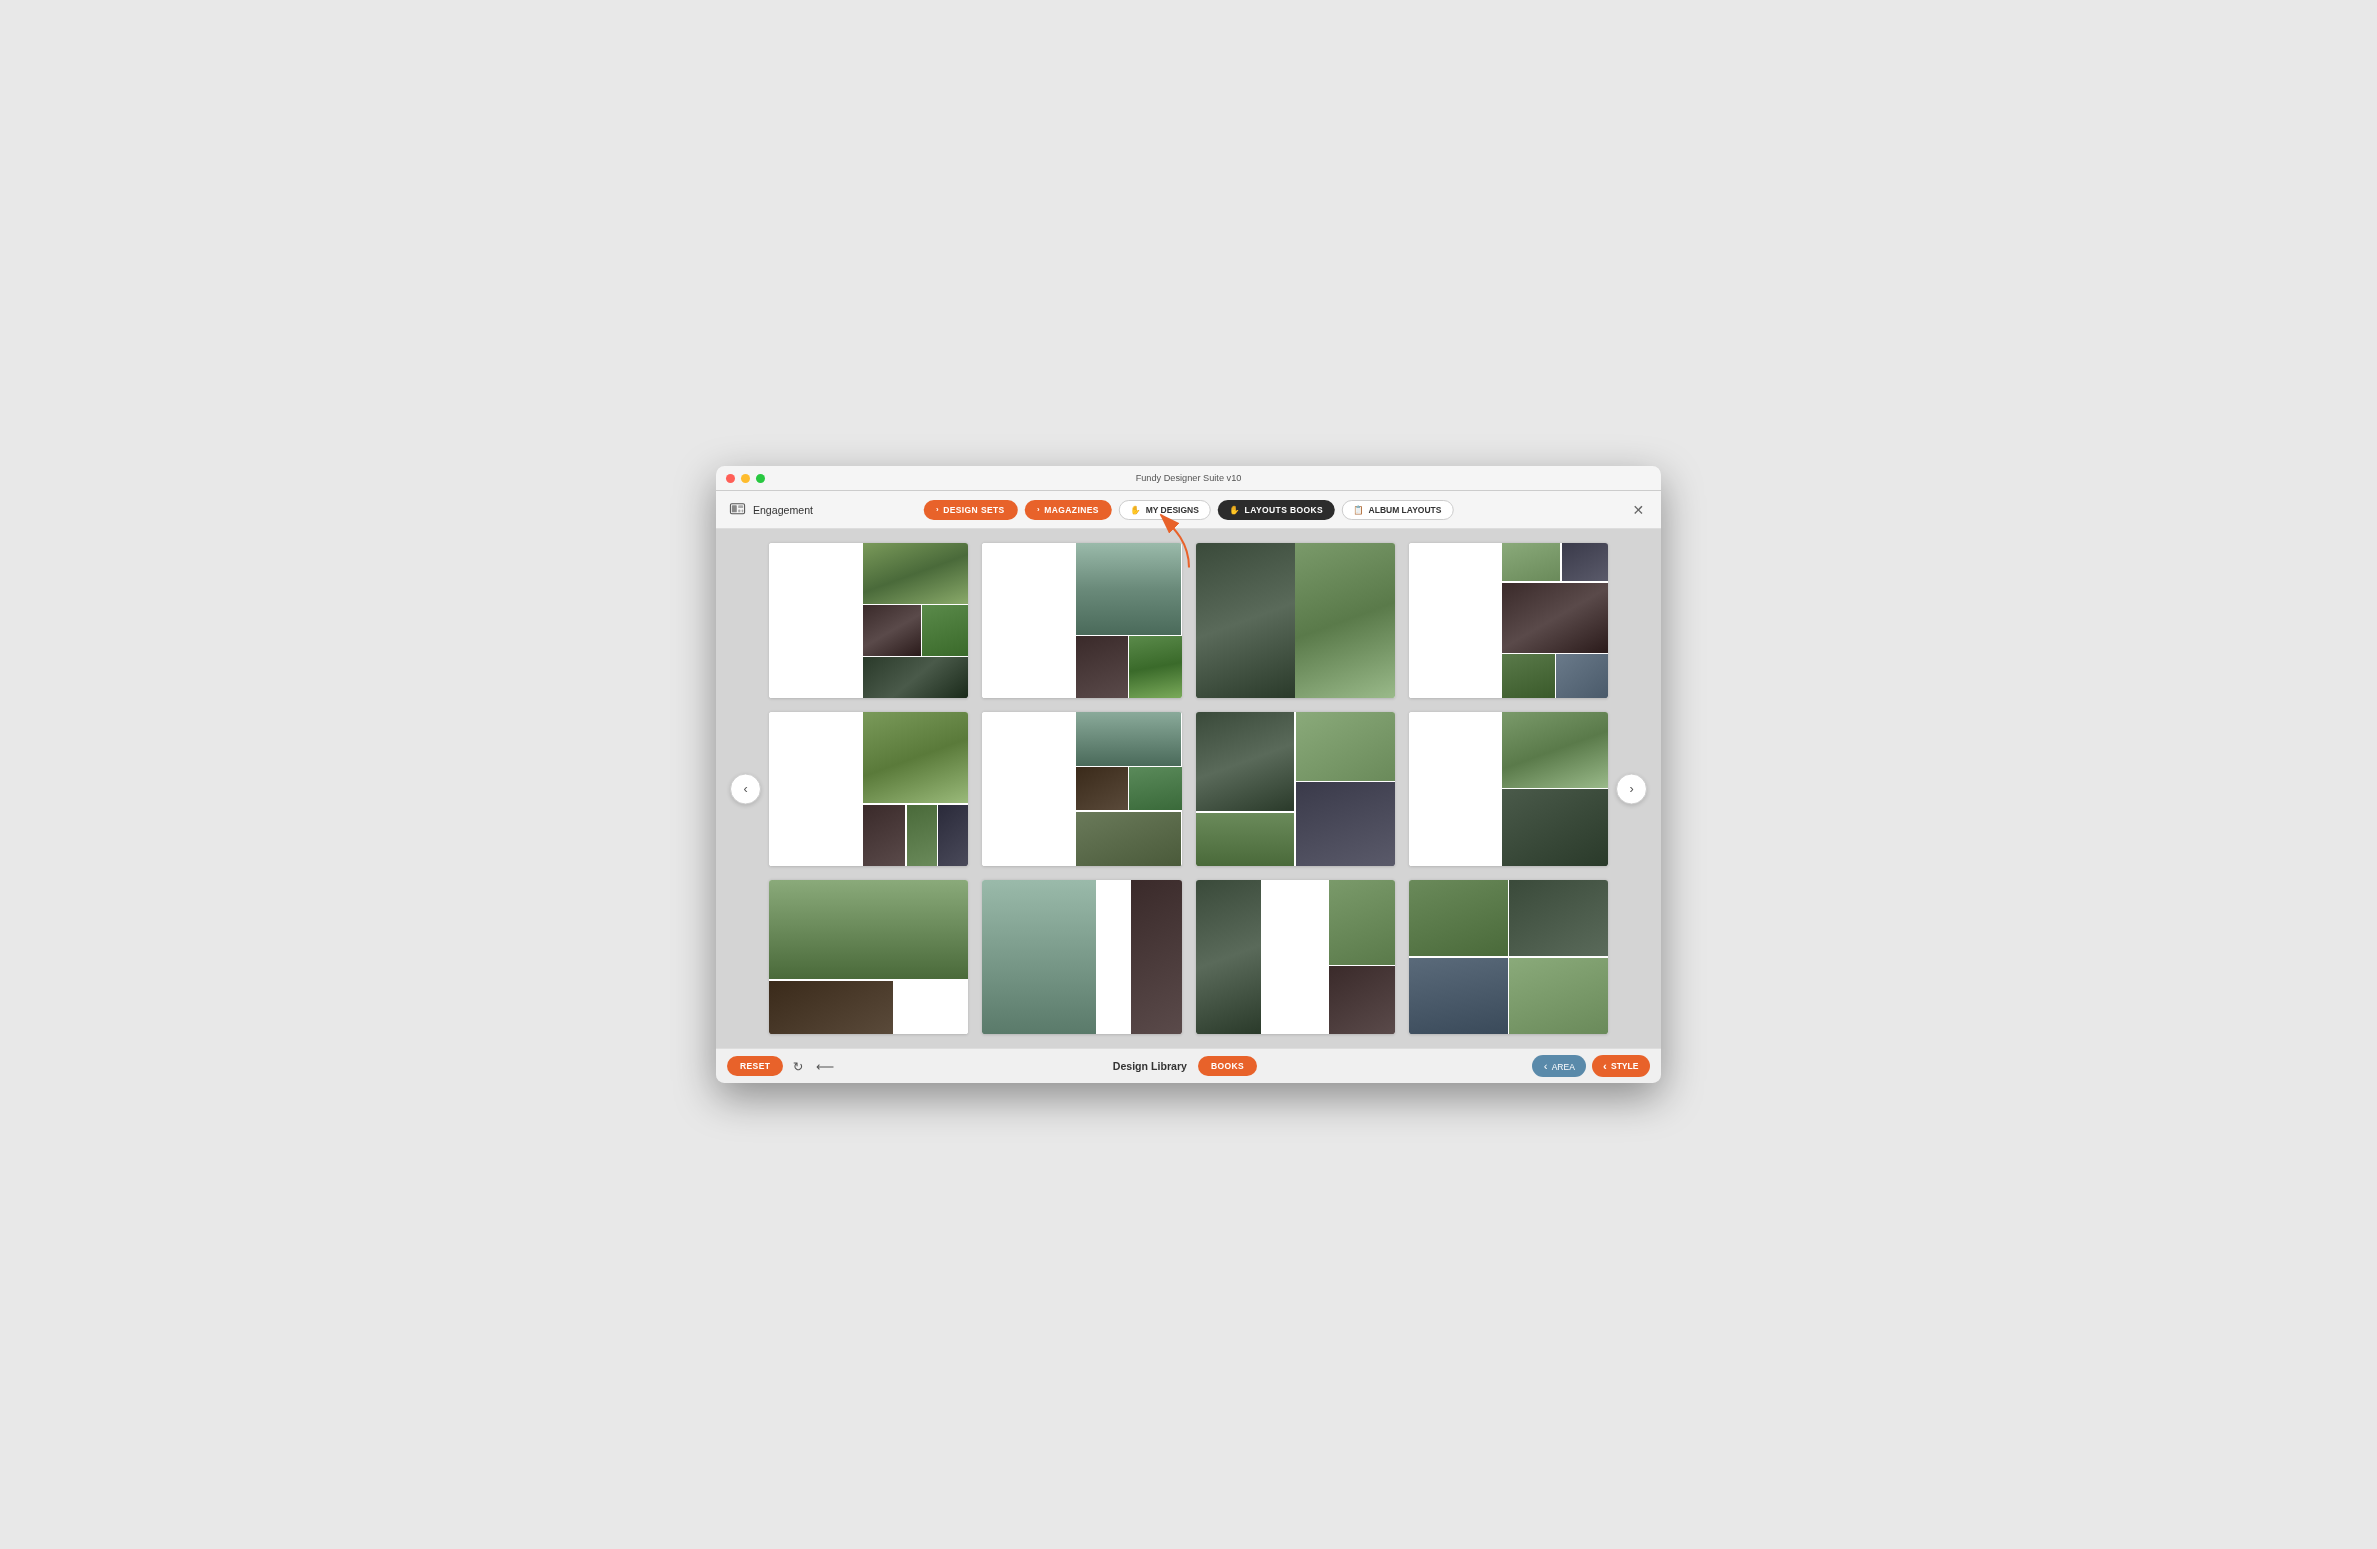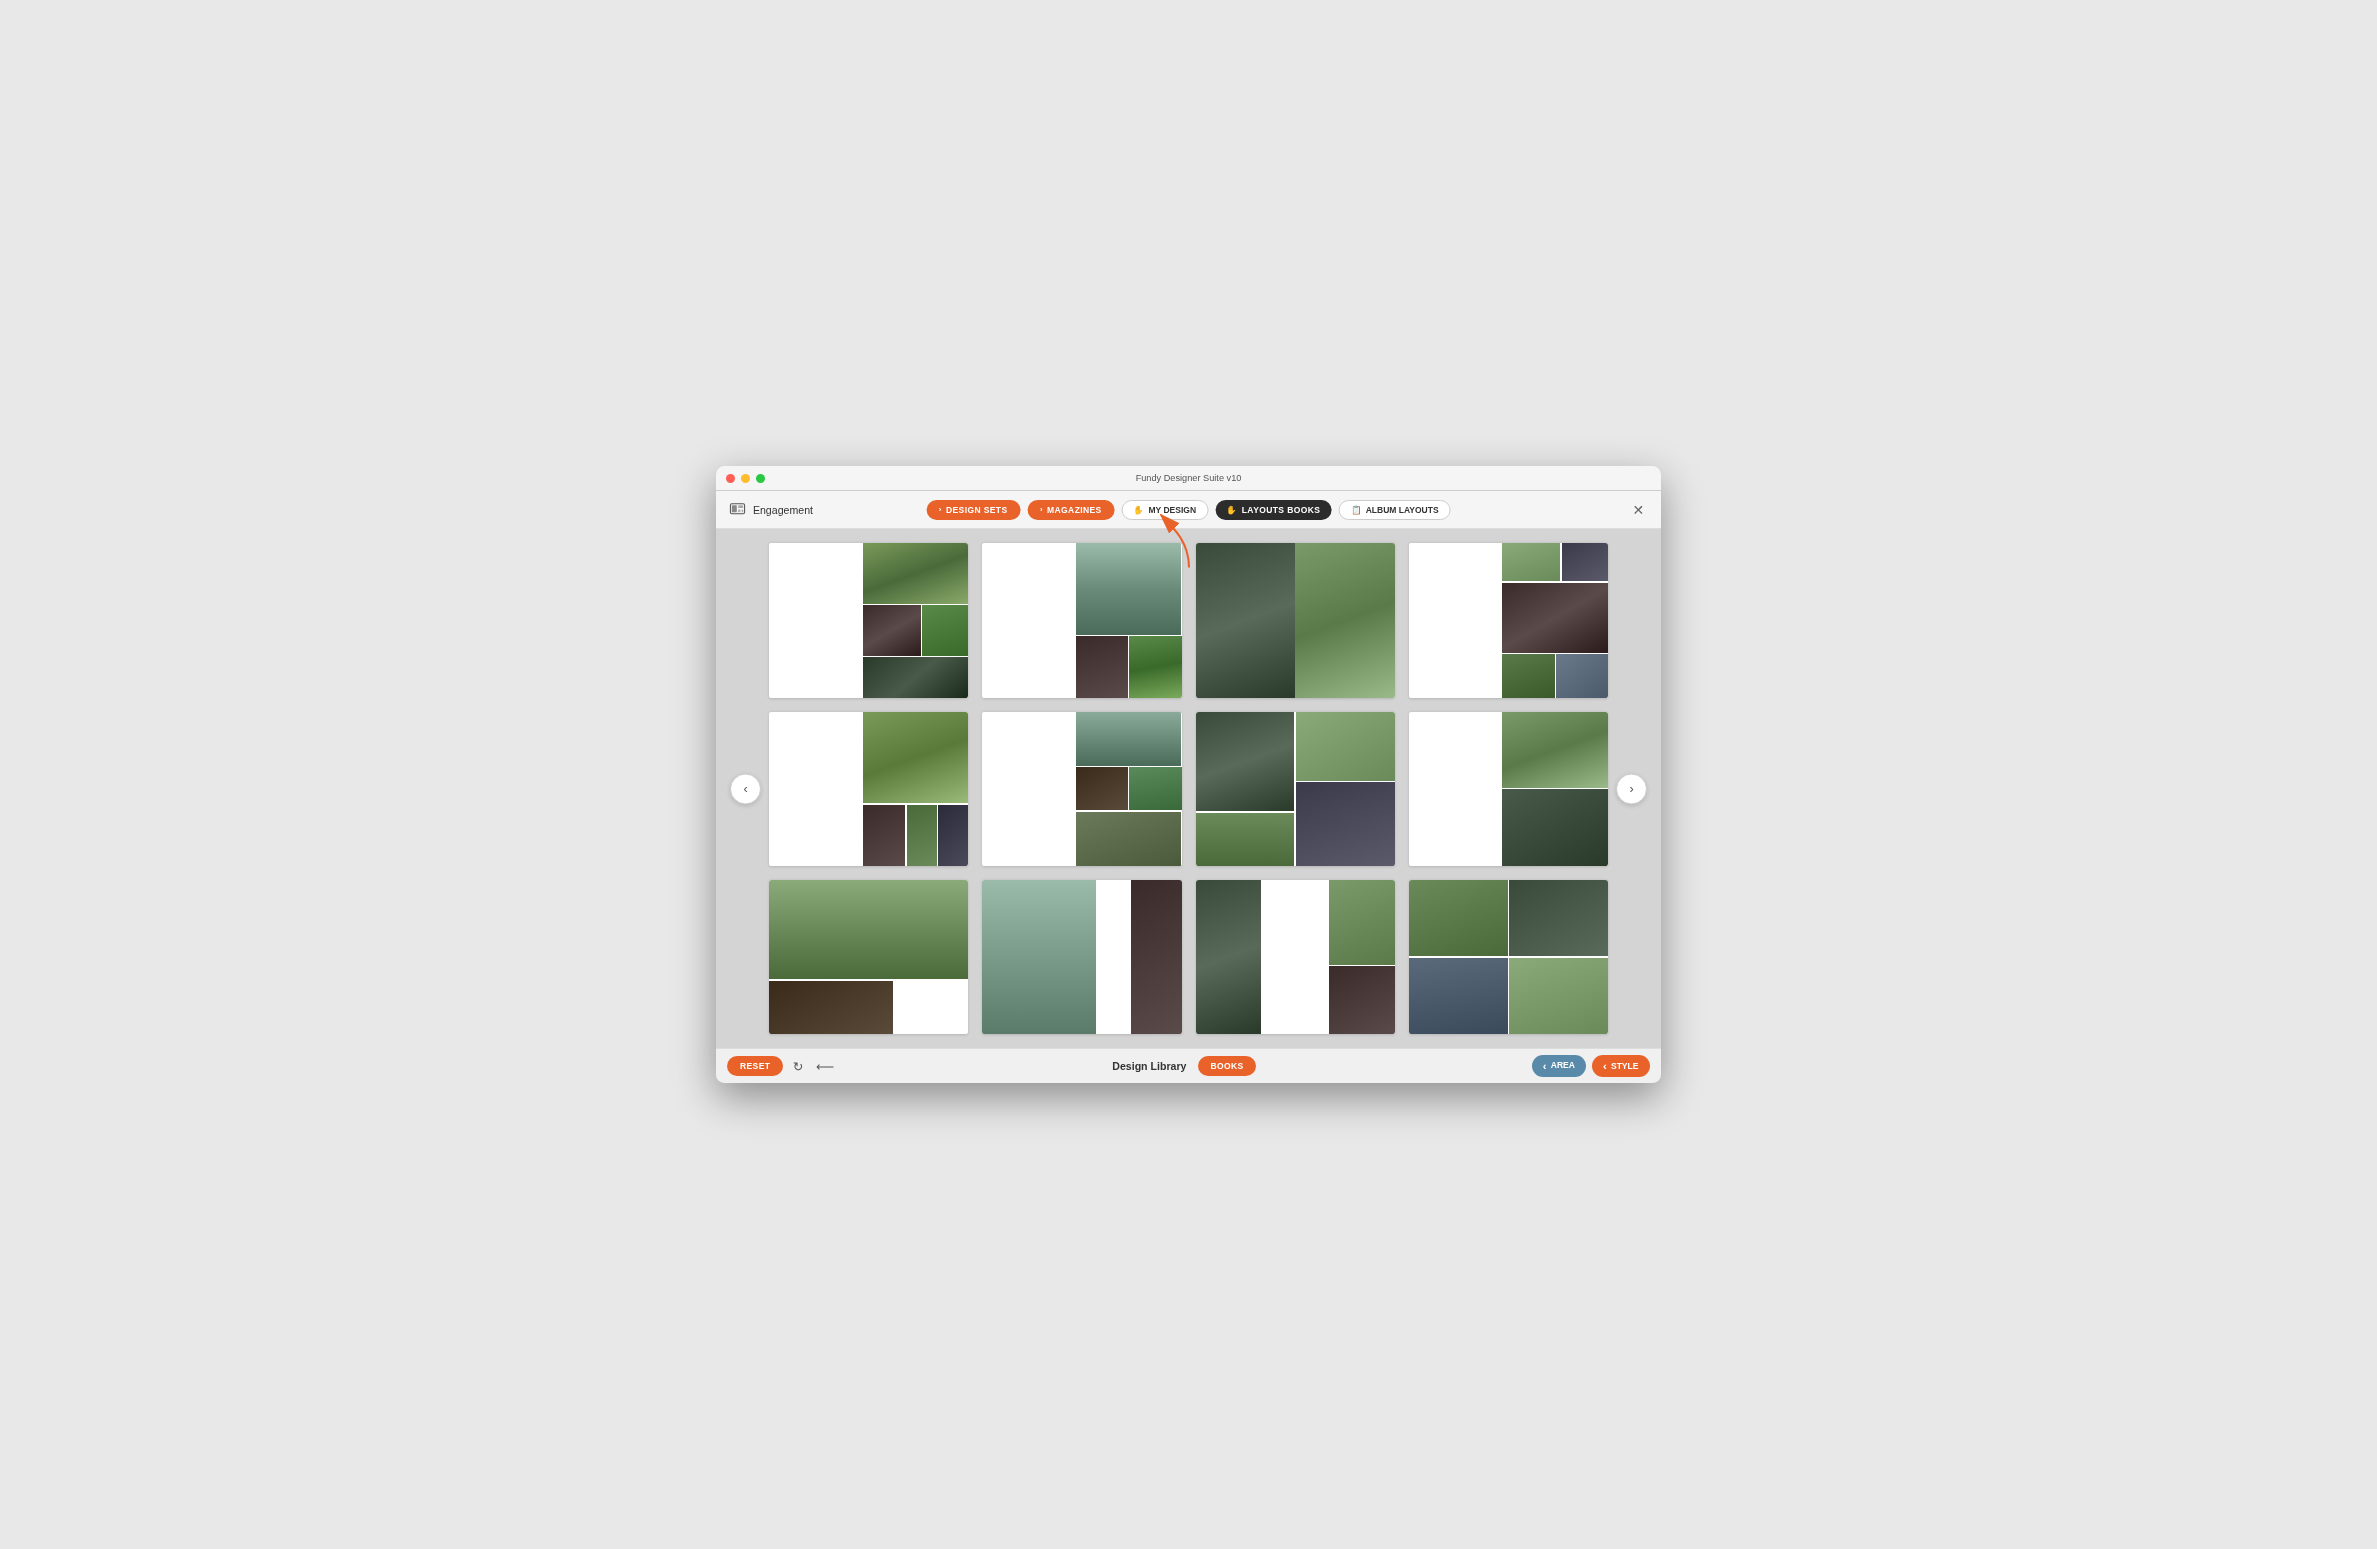--- a/index.html
+++ b/index.html
@@ -247,24 +247,24 @@
       color: #555;
       padding: 2.8px;
     }
     .btn-area {
       background: #5a8aaa;
       color: white;
       border: none;
       border-radius: 14px;
       padding: 5px 11.3px;
       font-size: 8.5px;
-      font-weight: 700;
-      cursor: pointer;
-      display: flex;
-      align-items: flex-start;
+      font-weight: 400;
+      cursor: pointer;
+      display: flex;
+      align-items: flex-end;
       gap: 4.2px;
     }
     .btn-style {
       background: #e8622a;
       color: white;
       border: none;
       border-radius: 14px;
       padding: 5px 11.3px;
       font-size: 8.5px;
       font-weight: 700;
@@ -307,21 +307,21 @@
       <button class="btn-orange">
         <span class="chevron">›</span>
         <span>DESIGN SETS</span>
       </button>
       <button class="btn-orange">
         <span class="chevron">›</span>
         <span>MAGAZINES</span>
       </button>
       <button class="btn-outline">
         <span>✋</span>
-        <span>MY DESIGN</span>
+        <span>MY DESIGNS</span>
       </button>
       <button class="btn-dark">
         <span>✋</span>
         <span>LAYOUTS BOOKS</span>
       </button>
       <button class="btn-outline">
         <span>📋</span>
         <span>ALBUM LAYOUTS</span>
       </button>
     </div>

